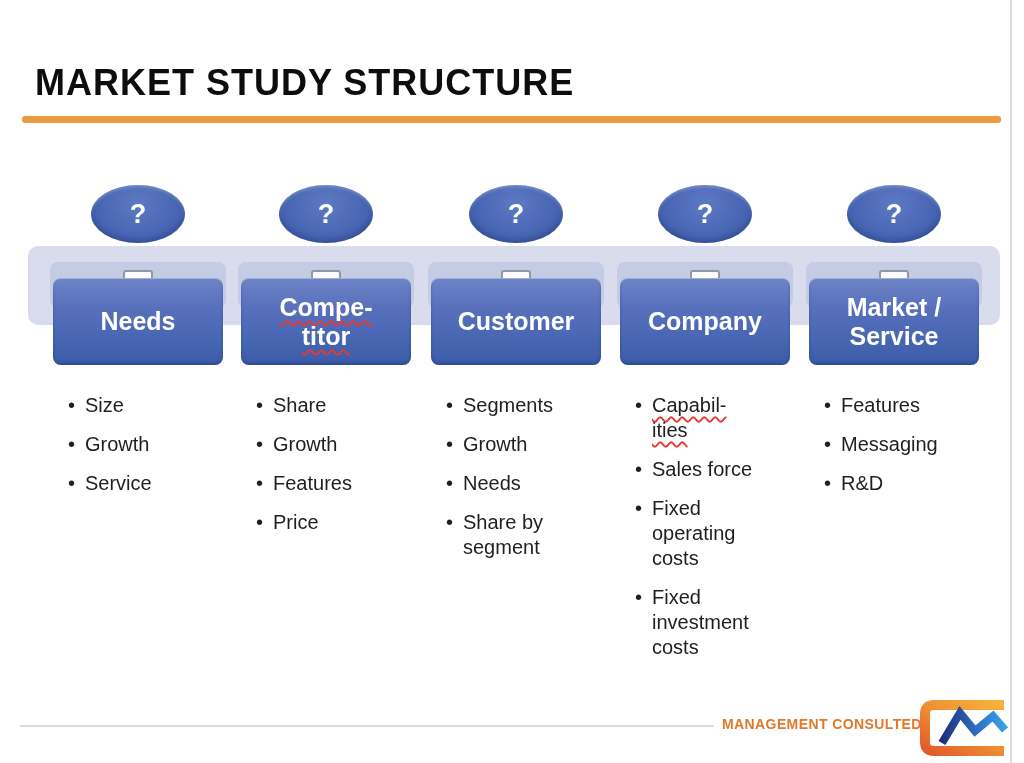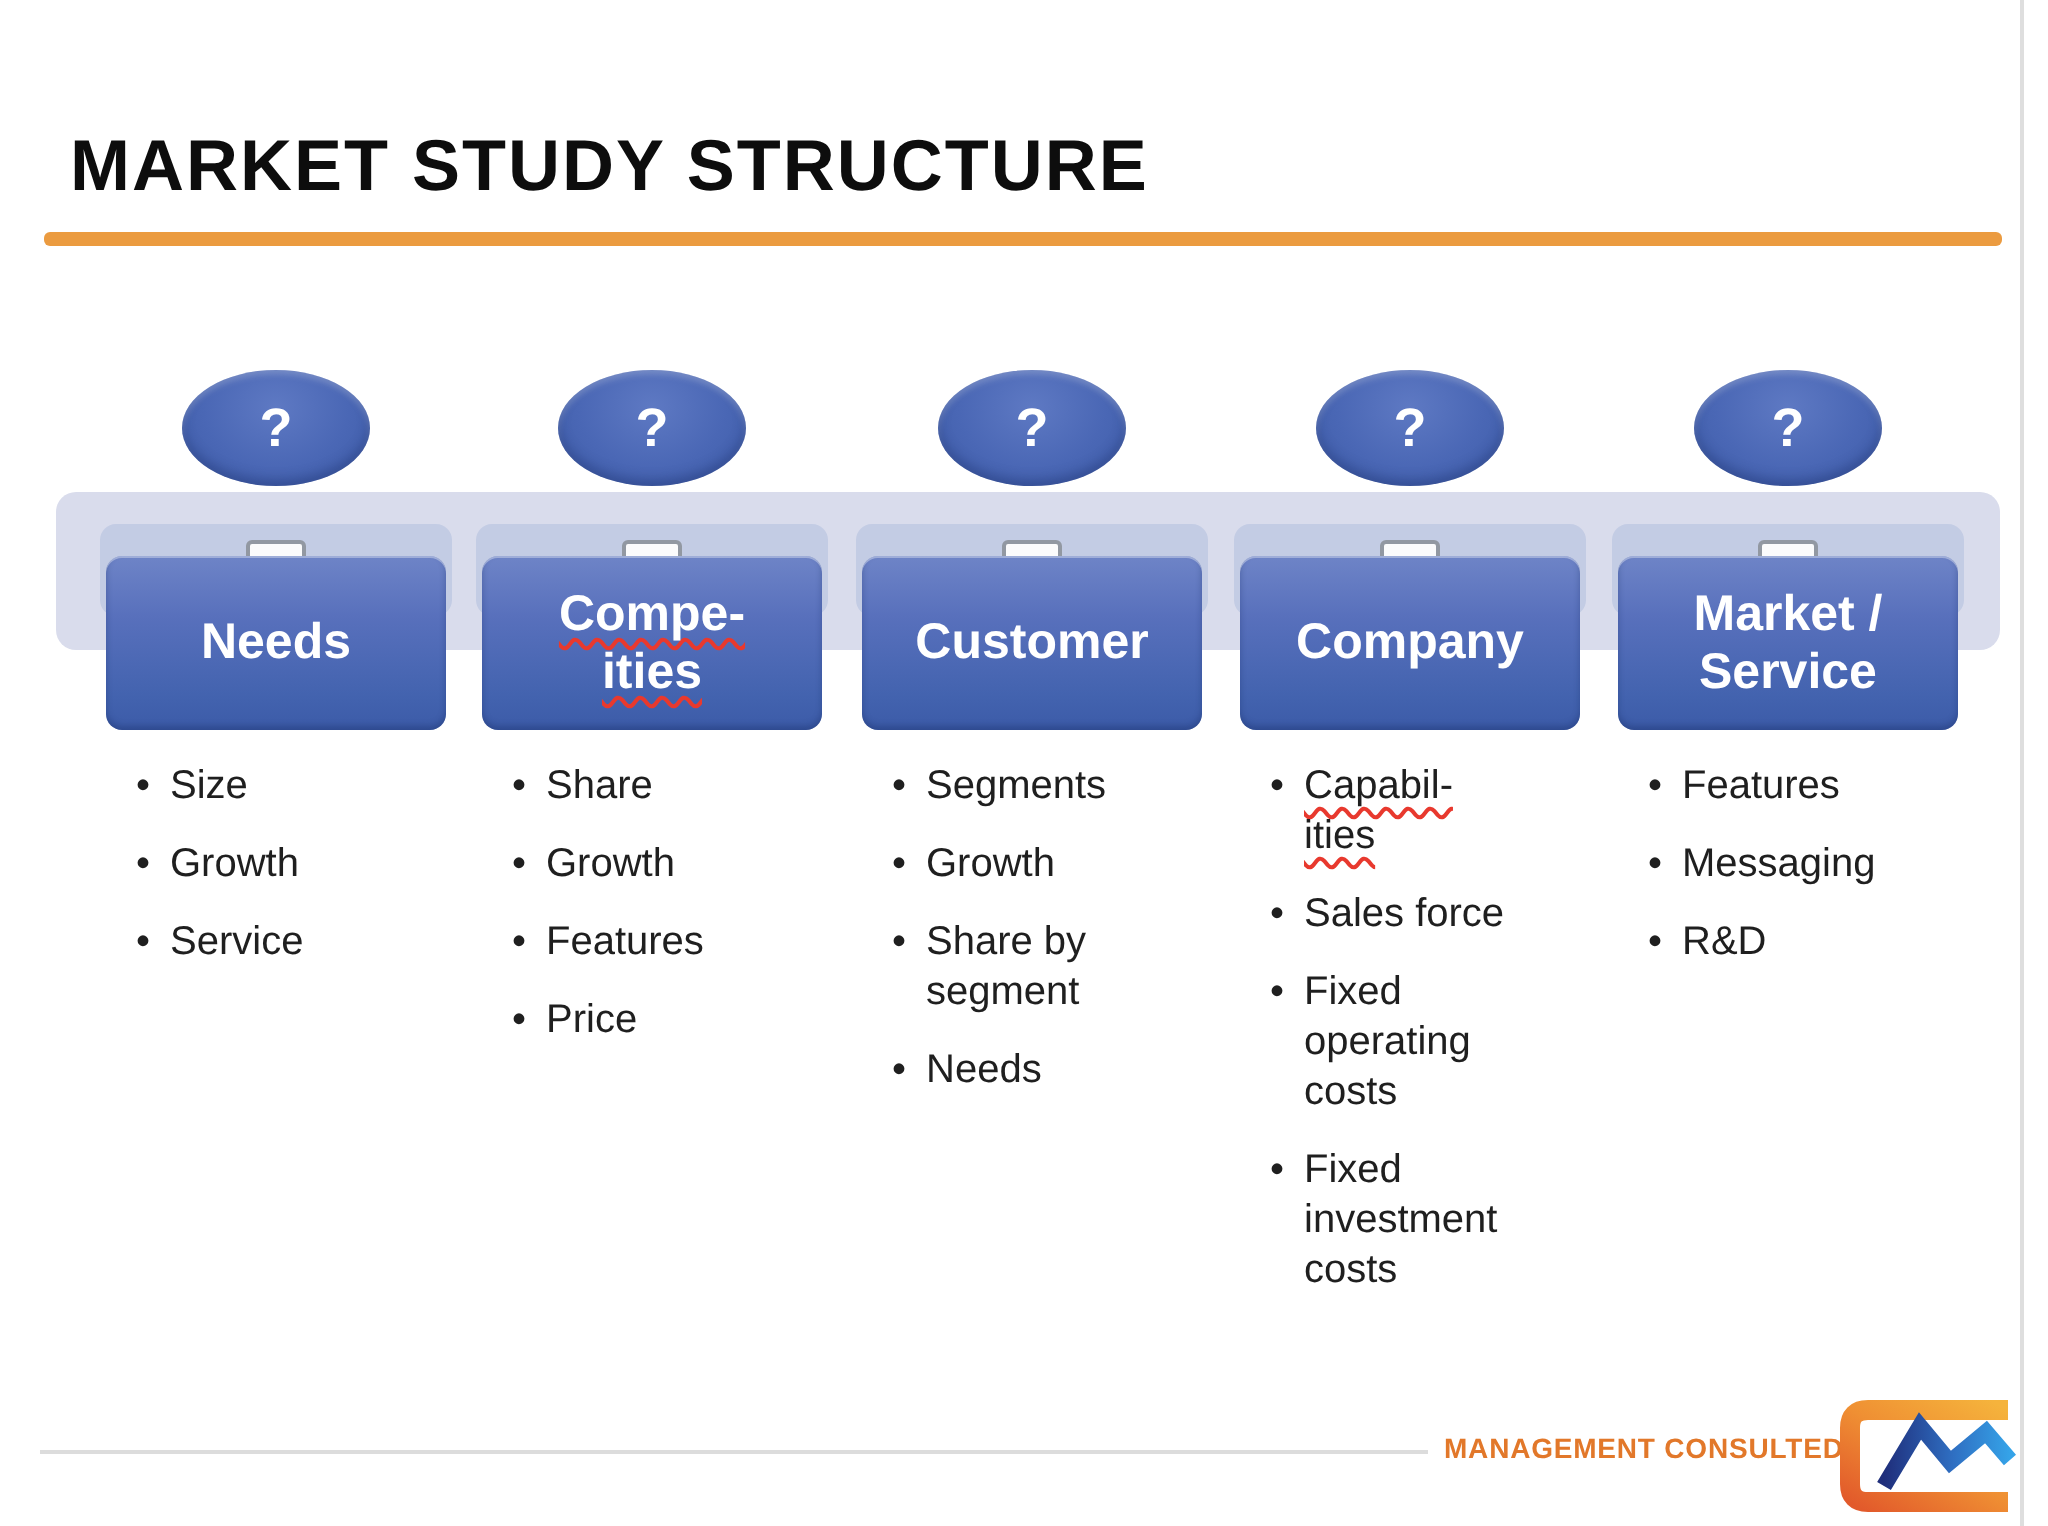--- a/index.html
+++ b/index.html
@@ -57,21 +57,21 @@
   }
   .box-label{
     color:#ffffff;font-size:25px;font-weight:bold;line-height:29px;white-space:pre-line;
   }
 
   .bullets{
     position:absolute;left:0;top:196px;width:168px;
     margin:0;padding:0;list-style:none;
   }
   .bullets li{
-    position:relative;padding-left:32px;margin:0 0 14px 0;
+    position:relative;padding-left:32px;margin:12px 0 14px 0;
     font-size:20px;line-height:25px;color:var(--text-dark);
   }
   .bullets li::before{
     content:"\2022";position:absolute;left:15px;top:0;color:var(--text-dark);
   }
   .bullet-text{white-space:pre-line;}
 
   .misspelled{
     text-decoration-line:underline;
     text-decoration-style:wavy;
@@ -116,21 +116,21 @@
 </div>
 
 <div class="column col-1">
   <div class="oval">
       <span>?</span>
     </div>
   <div class="panel"></div>
   <div class="tab"></div>
   <div class="box">
     <span class="box-label misspelled">Compe-
-ities</span>
+titor</span>
   </div>
   <ul class="bullets">
       <li><span class="bullet-text">Share</span></li>
       <li><span class="bullet-text">Growth</span></li>
       <li><span class="bullet-text">Features</span></li>
       <li><span class="bullet-text">Price</span></li>
     </ul>
 </div>
 
 <div class="column col-2">
@@ -138,23 +138,23 @@
       <span>?</span>
     </div>
   <div class="panel"></div>
   <div class="tab"></div>
   <div class="box">
     <span class="box-label">Customer</span>
   </div>
   <ul class="bullets">
       <li><span class="bullet-text">Segments</span></li>
       <li><span class="bullet-text">Growth</span></li>
+      <li><span class="bullet-text">Needs</span></li>
       <li><span class="bullet-text">Share by
 segment</span></li>
-      <li><span class="bullet-text">Needs</span></li>
     </ul>
 </div>
 
 <div class="column col-3">
   <div class="oval">
       <span>?</span>
     </div>
   <div class="panel"></div>
   <div class="tab"></div>
   <div class="box">

